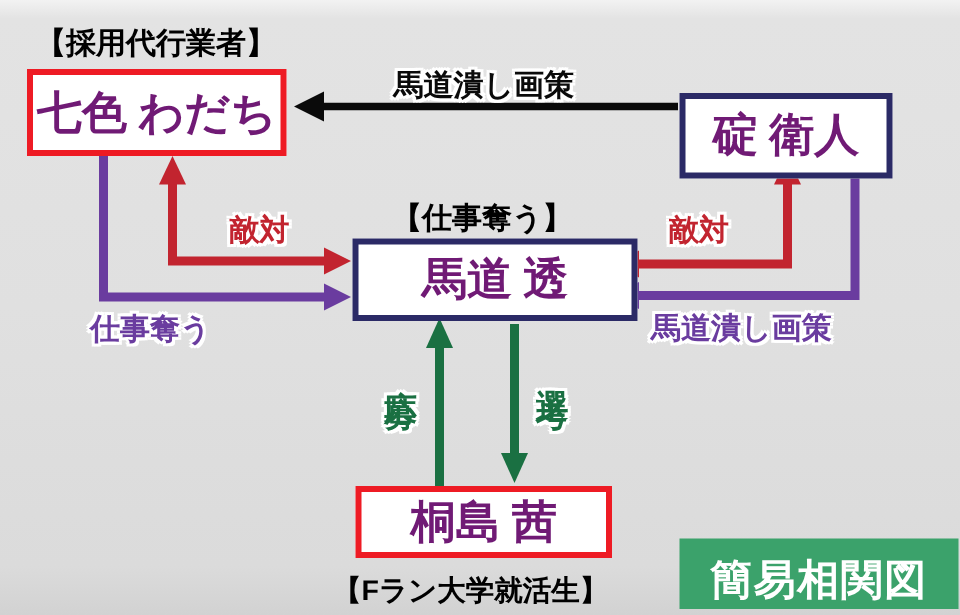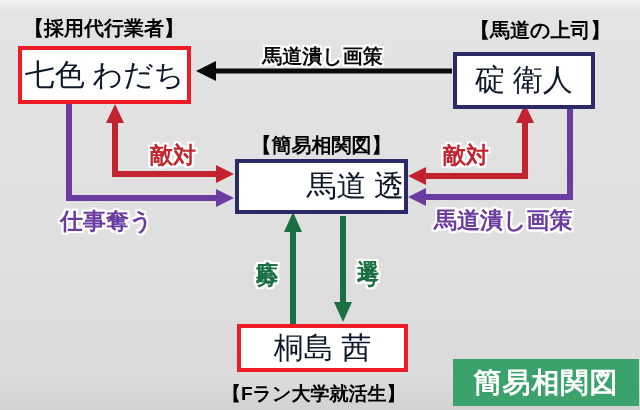--- a/index.html
+++ b/index.html
@@ -30,36 +30,36 @@
     background: var(--box-fill);
     display: flex;
     align-items: center;
     justify-content: center;
     box-sizing: border-box;
   }
   .border-red  { border: 4px solid var(--red-box-border); }
   .border-navy { border: 4px solid var(--navy-box-border); }
   .node-name {
     font-family: "Liberation Serif", "DejaVu Serif", serif;
-    font-weight: 400;
+    font-weight: 700;
     font-size: 30px;
-    color: #0f172a;
+    color: #701a75;
     white-space: nowrap;
   }
   .role-label {
     position: absolute;
     font-weight: 700;
     font-size: 20px;
     color: #000;
     white-space: nowrap;
   }
   .edge-label {
     position: absolute;
     font-weight: 700;
-    font-size: 23px;
+    font-size: 20px;
     white-space: nowrap;
   }
   .outlined {
     text-shadow:
       -2px -2px 0 #fff, 2px -2px 0 #fff, -2px 2px 0 #fff, 2px 2px 0 #fff,
       -2px 0 0 #fff, 2px 0 0 #fff, 0 -2px 0 #fff, 0 2px 0 #fff;
   }
   .lbl-black  { color: var(--black); }
   .lbl-red    { color: var(--red-arrow); }
   .lbl-purple { color: var(--purple-arrow); }
@@ -69,21 +69,21 @@
     text-orientation: upright;
     letter-spacing: 5px;
     font-size: 22px;
   }
   .badge {
     position: absolute;
     left: 453px; top: 359px;
     width: 186px; height: 47px;
     background: var(--badge-bg);
     display: flex;
-    align-items: center;
+    align-items: flex-end;
     justify-content: center;
   }
   .badge-text {
     font-family: "Liberation Serif", "DejaVu Serif", serif;
     font-weight: 700;
     font-size: 28px;
     color: var(--badge-text);
     letter-spacing: 1px;
     white-space: nowrap;
   }
@@ -131,27 +131,26 @@
       <line class="stroke-green" x1="343" y1="216" x2="343" y2="303" stroke-width="6"></line>
       <polygon class="fill-green" points="343,322 334,302 352,302"></polygon>
     </g>
   </svg>
 
   <div class="role-label" style="left:24px; top:15px;">【採用代行業者】</div>
   <div class="node-box border-red" style="left:18px; top:46px; width:173px; height:58px;">
     <span class="node-name">七色 わだち</span>
   </div>
 
-  <div class="role-label" style="left:470px; top:17px;">【馬道の上司】</div>
-  <div class="node-box border-navy" style="left:453px; top:52px; width:142px; height:57px;">
+  <div class="node-box border-navy" style="left:453px; top:62px; width:142px; height:57px;">
     <span class="node-name">碇 衛人</span>
   </div>
 
-  <div class="role-label" style="left:235px; top:132px; width:173px; text-align:center;">【簡易相関図】</div>
-  <div class="node-box border-navy" style="left:235px; top:159px; width:173px; height:55px;justify-content:flex-end;">
+  <div class="role-label" style="left:235px; top:132px; width:173px; text-align:center;">【仕事奪う】</div>
+  <div class="node-box border-navy" style="left:235px; top:159px; width:190px; height:55px;">
     <span class="node-name">馬道 透</span>
   </div>
 
   <div class="node-box border-red" style="left:237px; top:324px; width:171px; height:48px;">
     <span class="node-name">桐島 茜</span>
   </div>
   <div class="role-label" style="left:222px; top:381px; width:200px; text-align:left; font-size:19px;">【Fラン大学就活生】</div>
 
   <div class="edge-label lbl-black outlined" style="left:240px; top:43px; width:165px; text-align:center; font-size:20px;">馬道潰し画策</div>
   <div class="edge-label lbl-red outlined" style="left:140px; top:140px; width:66px; text-align:center;">敵対</div>

